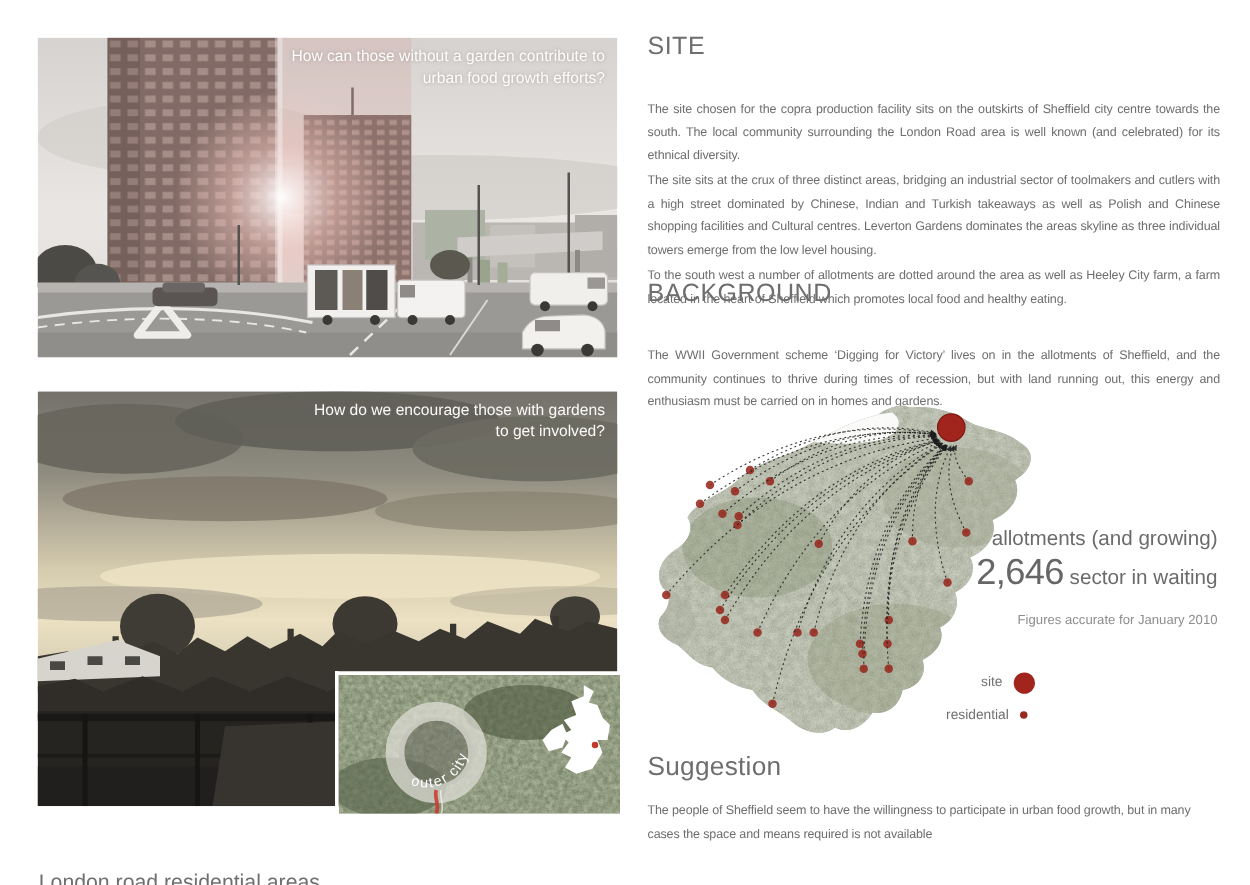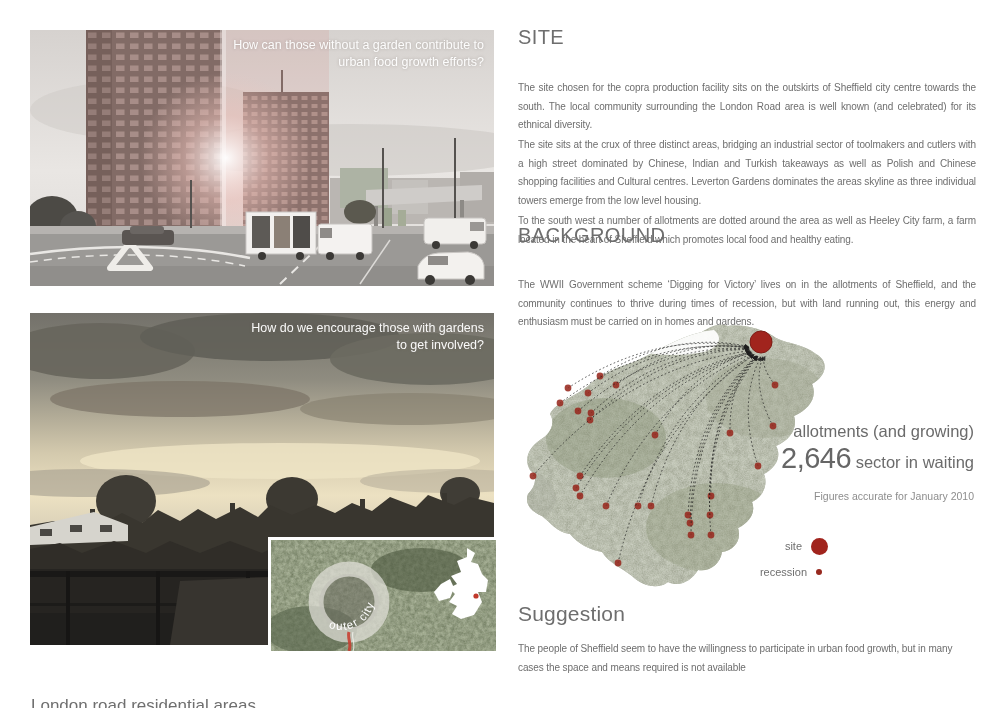--- a/index.html
+++ b/index.html
@@ -334,21 +334,21 @@
     <div class="stat-line" style="margin-top:4px;"><span class="stat-num">2,646</span> <span>sector in waiting</span></div>
     <div class="stat-note">Figures accurate for January 2010</div>
   </div>
 
   <div class="legend">
     <div class="legend-row">
       <span>site</span>
       <span class="dot dot-big" id="legend-dot-site" style="background: rgb(161, 36, 29);"></span>
     </div>
     <div class="legend-row">
-      <span>recession</span>
+      <span>residential</span>
       <span class="dot dot-small" id="legend-dot-allot" style="background: rgb(151, 41, 31);"></span>
     </div>
   </div>
 
   <h2 class="rc" id="sugg-h">Suggestion</h2>
   <p class="rc para" id="p5">The people of Sheffield seem to have the willingness to participate in urban food growth, but in many cases the space and means required is not available</p>
 
 </div>
 
 </body></html>

